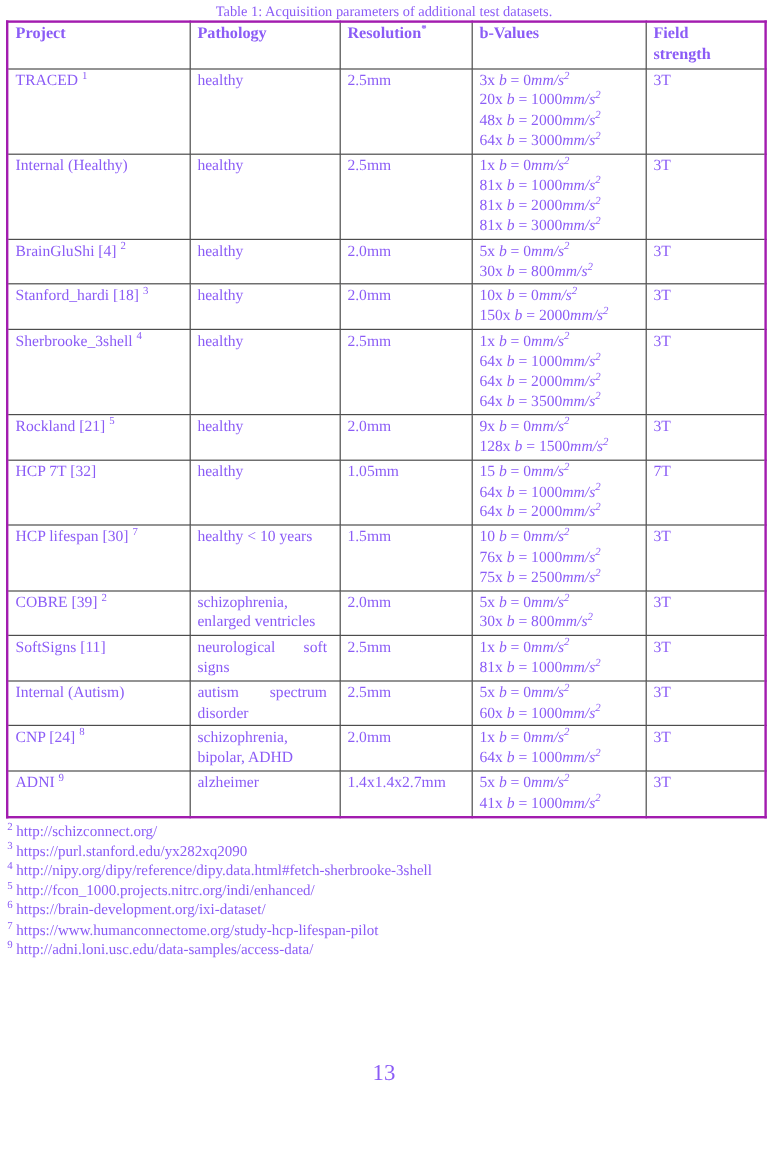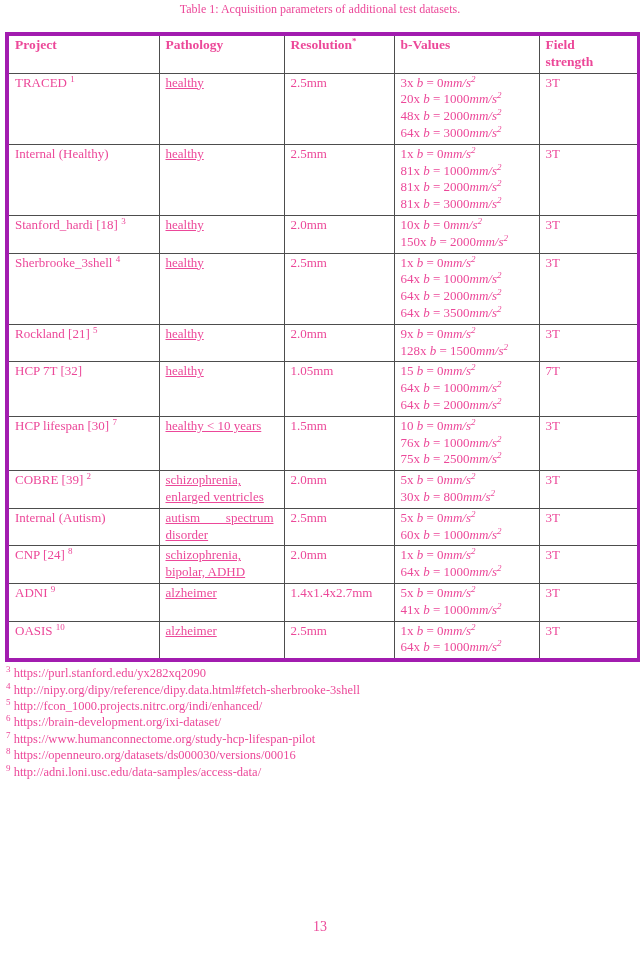--- a/index.html
+++ b/index.html
@@ -2,79 +2,78 @@
 <html lang="en"><head>
 <meta charset="utf-8">
 <style>
   * { box-sizing: border-box; margin: 0; padding: 0; }
   body { background: #ffffff; }
   .page {
     position: relative;
     width: 640px;
     height: 978px;
     background: #ffffff;
-    color: #ec4899;
+    color: #8b5cf6;
     font-family: "Liberation Serif", "DejaVu Serif", serif;
     overflow: hidden;
   }
   .caption {
     text-align: center;
     font-size: 12px;
     line-height: 14px;
     padding-top: 2px;
   }
   table.acq {
     border-collapse: collapse;
     table-layout: fixed;
     width: 632px;
     margin-left: 5px;
-    margin-top: 16px;
-    border: 4px solid #a21caf;
+    margin-top: 1px;
+    border: 2px solid #a21caf;
     padding-left: 20px;
   }
   th, td {
     border: 1px solid #4d4d4d;
     vertical-align: top;
     font-size: 13px;
     line-height: 16.8px;
     padding: 1px 6px 2px 6px;
     text-align: left;
     overflow: hidden;
   }
   th {
     font-size: 13.5px;
     font-weight: bold;
     height: 39px;
   }
   td.c-path {
     text-align: justify;
     padding-right: 10px;
     hyphens: auto;
-    text-decoration: underline;
   }
   sup {
     font-size: 9px;
     line-height: 0;
     vertical-align: super;
   }
   i { font-style: italic; }
   .th-narrow { width: 62px; }
   .footnotes {
     margin: 3px 0 0 6px;
     font-size: 12.5px;
     line-height: 16.4px;
   }
   .footnote-line { white-space: nowrap; }
   .page-number {
     position: absolute;
     left: 298px;
-    top: 919px;
+    top: 884px;
     width: 44px;
     text-align: center;
-    font-size: 14px;
+    font-size: 19px;
   }
 </style>
 </head>
 <body>
 
 <div class="page">
 
   <div class="caption">Table 1: Acquisition parameters of additional test datasets.</div>
 
   <table class="acq">
@@ -115,20 +114,30 @@
           <td>2.5mm</td>
           <td>
             <div>1x <i>b</i> = 0<i>mm/s</i><sup><i>2</i></sup></div>
             <div>81x <i>b</i> = 1000<i>mm/s</i><sup><i>2</i></sup></div>
             <div>81x <i>b</i> = 2000<i>mm/s</i><sup><i>2</i></sup></div>
             <div>81x <i>b</i> = 3000<i>mm/s</i><sup><i>2</i></sup></div>
           </td>
           <td>3T</td>
         </tr>
         <tr>
+          <td><span>BrainGluShi [4]</span> <sup>2</sup></td>
+          <td class="c-path">healthy</td>
+          <td>2.0mm</td>
+          <td>
+            <div>5x <i>b</i> = 0<i>mm/s</i><sup><i>2</i></sup></div>
+            <div>30x <i>b</i> = 800<i>mm/s</i><sup><i>2</i></sup></div>
+          </td>
+          <td>3T</td>
+        </tr>
+        <tr>
           <td><span>Stanford_hardi [18]</span> <sup>3</sup></td>
           <td class="c-path">healthy</td>
           <td>2.0mm</td>
           <td>
             <div>10x <i>b</i> = 0<i>mm/s</i><sup><i>2</i></sup></div>
             <div>150x <i>b</i> = 2000<i>mm/s</i><sup><i>2</i></sup></div>
           </td>
           <td>3T</td>
         </tr>
         <tr>
@@ -179,20 +188,30 @@
           <td><span>COBRE [39]</span> <sup>2</sup></td>
           <td class="c-path">schizophrenia, enlarged ventricles</td>
           <td>2.0mm</td>
           <td>
             <div>5x <i>b</i> = 0<i>mm/s</i><sup><i>2</i></sup></div>
             <div>30x <i>b</i> = 800<i>mm/s</i><sup><i>2</i></sup></div>
           </td>
           <td>3T</td>
         </tr>
         <tr>
+          <td><span>SoftSigns [11]</span></td>
+          <td class="c-path">neurological soft signs</td>
+          <td>2.5mm</td>
+          <td>
+            <div>1x <i>b</i> = 0<i>mm/s</i><sup><i>2</i></sup></div>
+            <div>81x <i>b</i> = 1000<i>mm/s</i><sup><i>2</i></sup></div>
+          </td>
+          <td>3T</td>
+        </tr>
+        <tr>
           <td><span>Internal (Autism)</span></td>
           <td class="c-path">autism spectrum disorder</td>
           <td>2.5mm</td>
           <td>
             <div>5x <i>b</i> = 0<i>mm/s</i><sup><i>2</i></sup></div>
             <div>60x <i>b</i> = 1000<i>mm/s</i><sup><i>2</i></sup></div>
           </td>
           <td>3T</td>
         </tr>
         <tr>
@@ -208,38 +227,28 @@
         <tr>
           <td><span>ADNI</span> <sup>9</sup></td>
           <td class="c-path">alzheimer</td>
           <td>1.4x1.4x2.7mm</td>
           <td>
             <div>5x <i>b</i> = 0<i>mm/s</i><sup><i>2</i></sup></div>
             <div>41x <i>b</i> = 1000<i>mm/s</i><sup><i>2</i></sup></div>
           </td>
           <td>3T</td>
         </tr>
-        <tr>
-          <td><span>OASIS</span> <sup>10</sup></td>
-          <td class="c-path">alzheimer</td>
-          <td>2.5mm</td>
-          <td>
-            <div>1x <i>b</i> = 0<i>mm/s</i><sup><i>2</i></sup></div>
-            <div>64x <i>b</i> = 1000<i>mm/s</i><sup><i>2</i></sup></div>
-          </td>
-          <td>3T</td>
-        </tr>
       </tbody>
   </table>
 
   <div class="footnotes">
+      <div class="footnote-line"><sup>2</sup> <span>http://schizconnect.org/</span></div>
       <div class="footnote-line"><sup>3</sup> <span>https://purl.stanford.edu/yx282xq2090</span></div>
       <div class="footnote-line"><sup>4</sup> <span>http://nipy.org/dipy/reference/dipy.data.html#fetch-sherbrooke-3shell</span></div>
       <div class="footnote-line"><sup>5</sup> <span>http://fcon_1000.projects.nitrc.org/indi/enhanced/</span></div>
       <div class="footnote-line"><sup>6</sup> <span>https://brain-development.org/ixi-dataset/</span></div>
       <div class="footnote-line"><sup>7</sup> <span>https://www.humanconnectome.org/study-hcp-lifespan-pilot</span></div>
-      <div class="footnote-line"><sup>8</sup> <span>https://openneuro.org/datasets/ds000030/versions/00016</span></div>
       <div class="footnote-line"><sup>9</sup> <span>http://adni.loni.usc.edu/data-samples/access-data/</span></div>
     </div>
 
   <div class="page-number">13</div>
 
 </div>
 
 </body></html>

